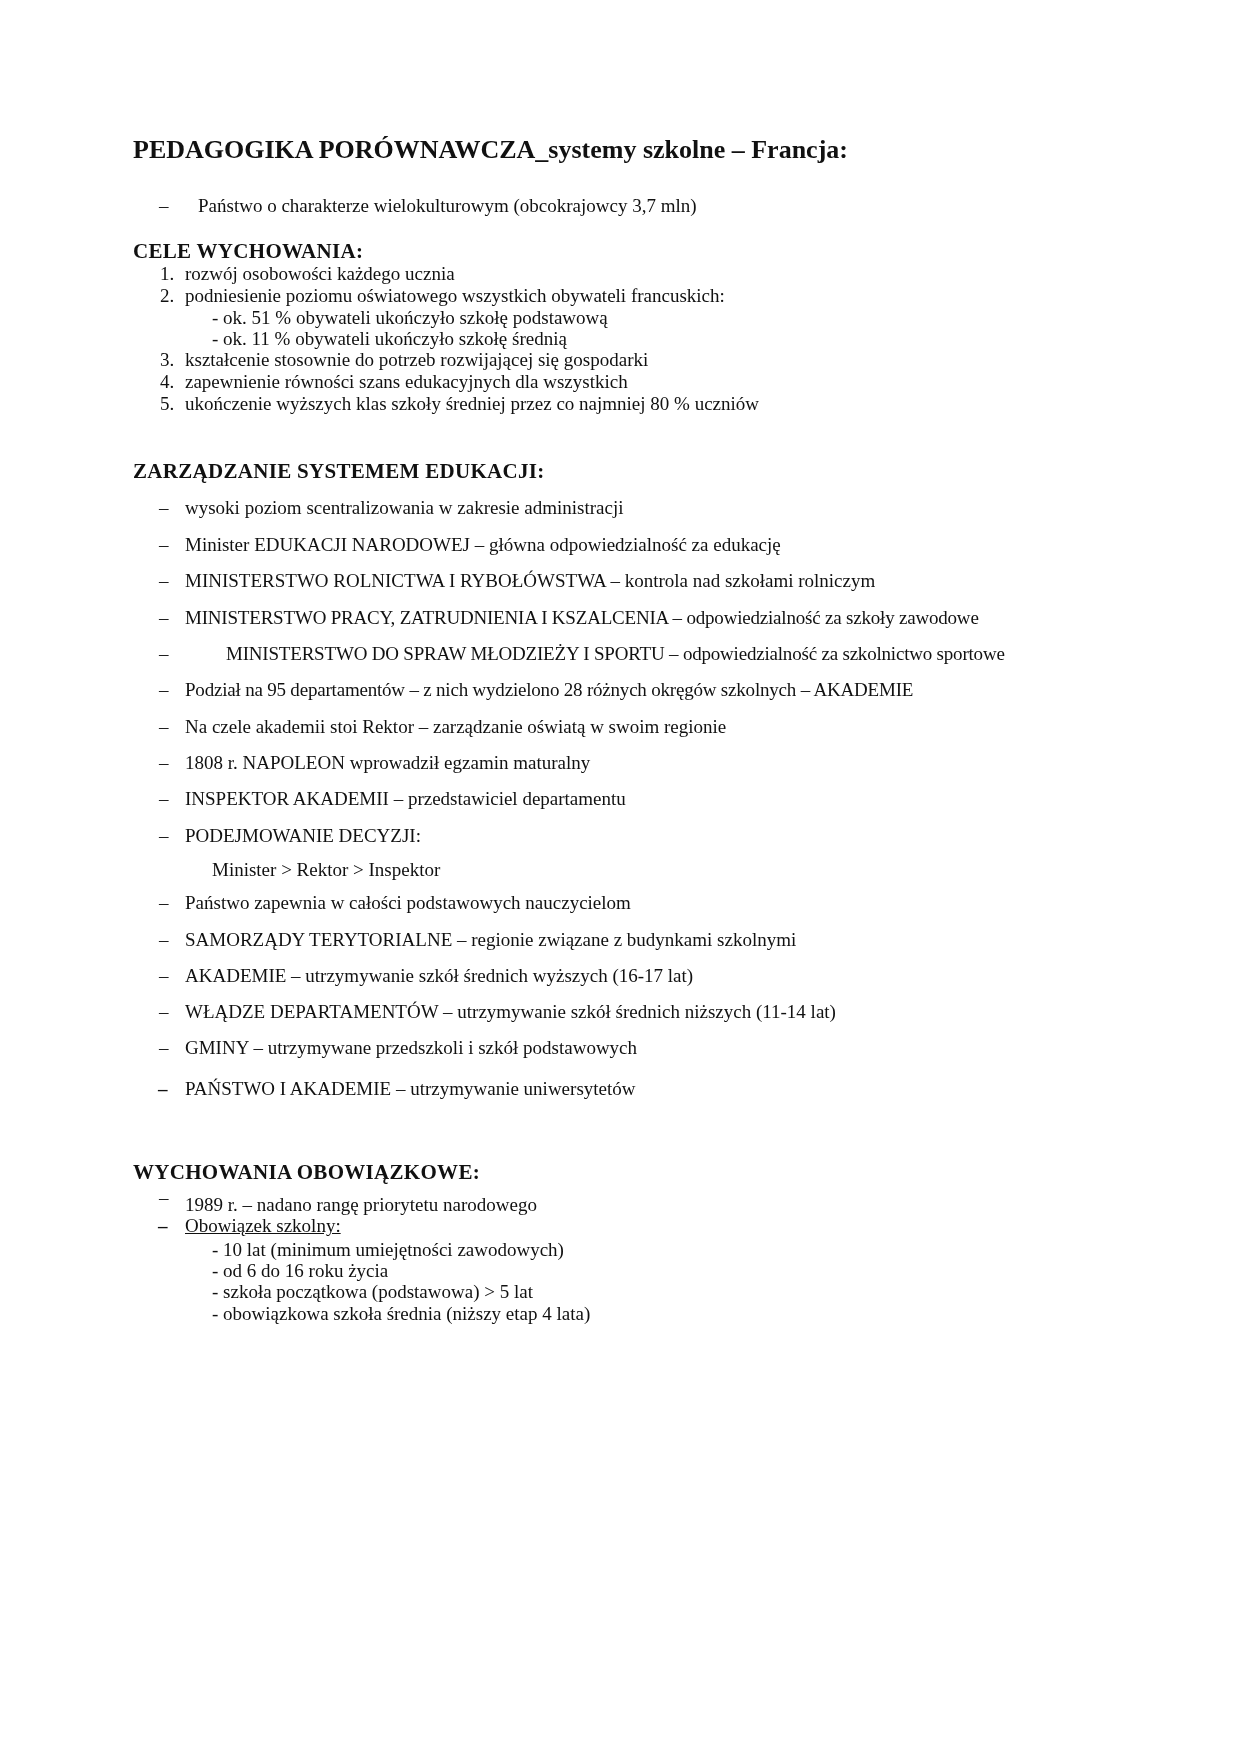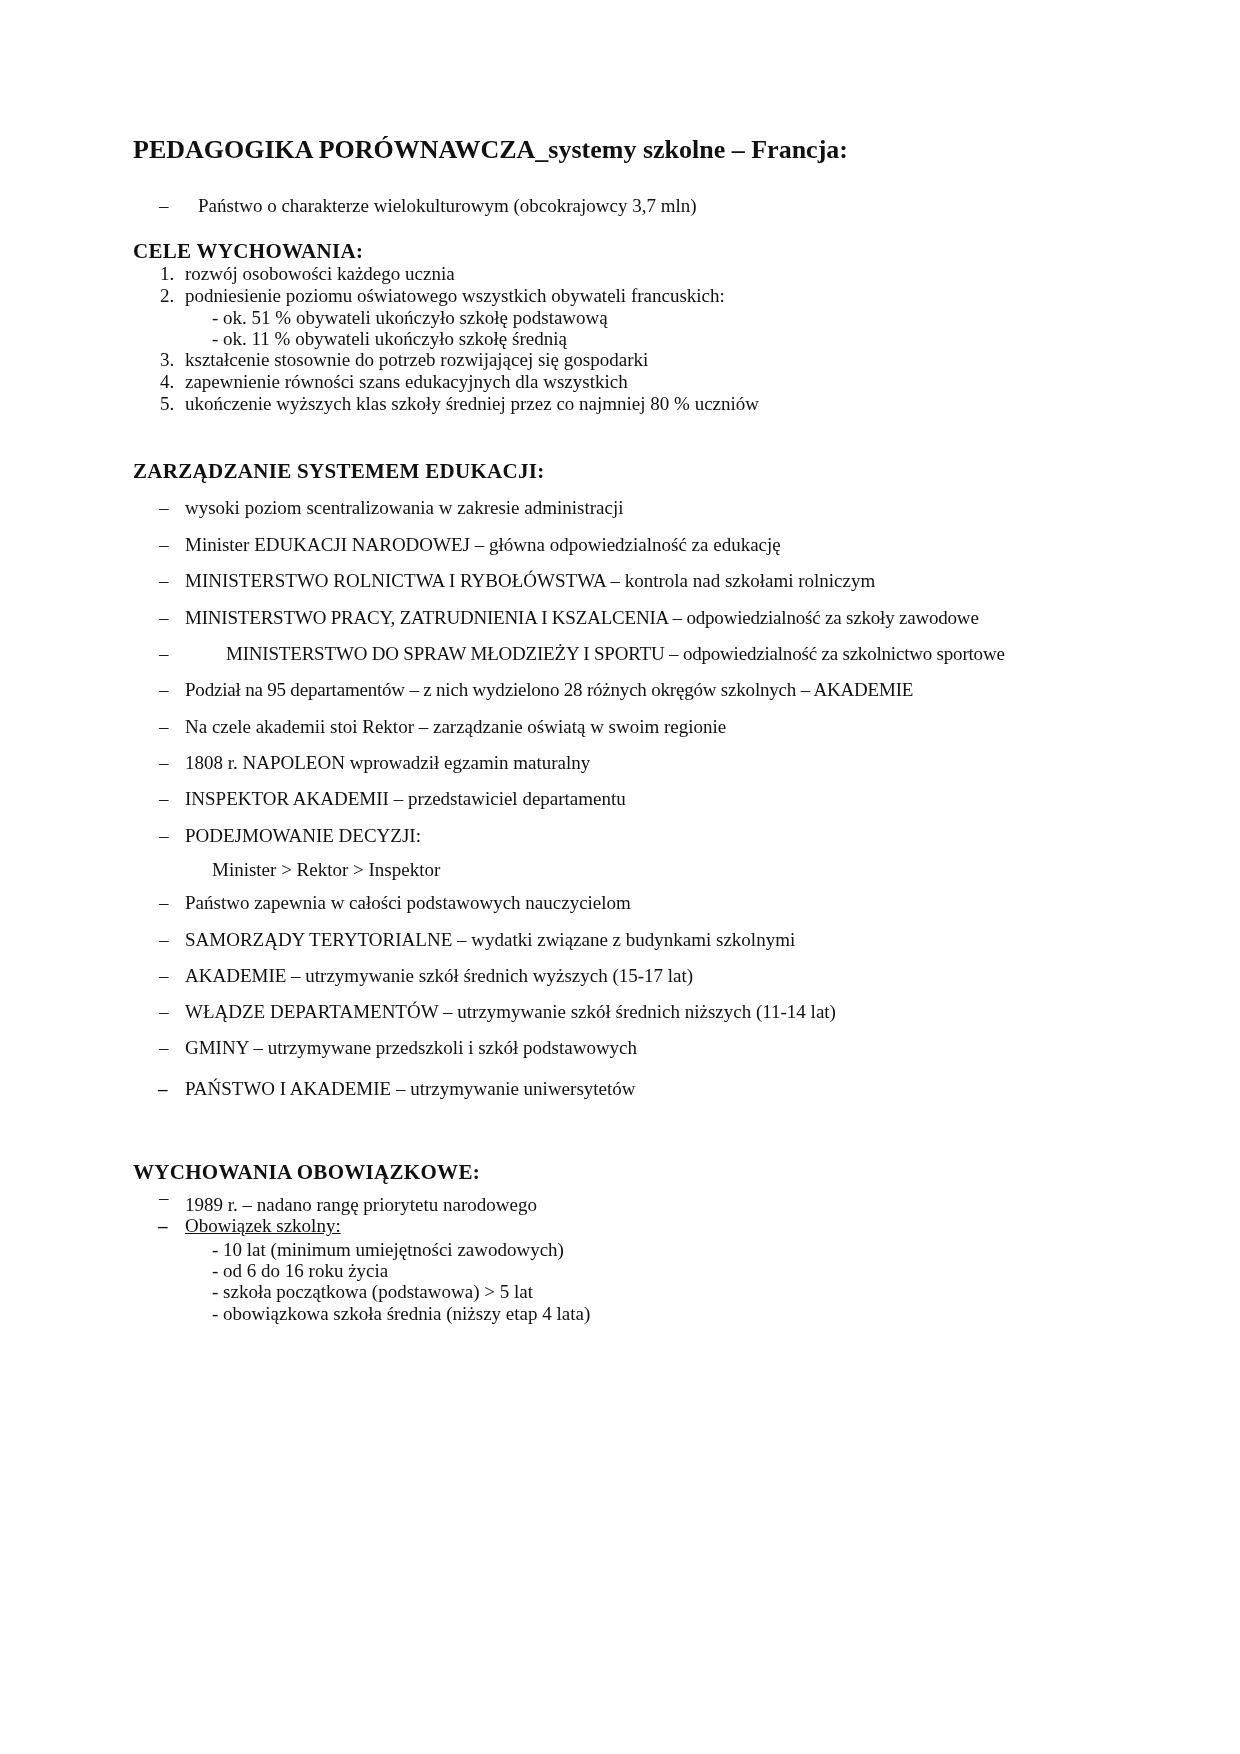--- a/index.html
+++ b/index.html
@@ -74,24 +74,24 @@
 
   <span class="dash" style="left:159px; top:836px;">–</span>
   <div class="line" style="left:185px; top:836px;">PODEJMOWANIE DECYZJI:</div>
 
   <div class="line" style="left:212px; top:870px;">Minister &gt; Rektor &gt; Inspektor</div>
 
   <span class="dash" style="left:159px; top:903px;">–</span>
   <div class="line" style="left:185px; top:903px;">Państwo zapewnia w całości podstawowych nauczycielom</div>
 
   <span class="dash" style="left:159px; top:940px;">–</span>
-  <div class="line" style="left:185px; top:940px;">SAMORZĄDY TERYTORIALNE – wydatki związane z budynkami szkolnymi</div>
+  <div class="line" style="left:185px; top:940px;">SAMORZĄDY TERYTORIALNE – regionie związane z budynkami szkolnymi</div>
 
   <span class="dash" style="left:159px; top:976px;">–</span>
-  <div class="line" style="left:185px; top:976px;">AKADEMIE – utrzymywanie szkół średnich wyższych (15-17 lat)</div>
+  <div class="line" style="left:185px; top:976px;">AKADEMIE – utrzymywanie szkół średnich wyższych (16-17 lat)</div>
 
   <span class="dash" style="left:159px; top:1012px;">–</span>
   <div class="line" style="left:185px; top:1012px;">WŁĄDZE DEPARTAMENTÓW – utrzymywanie szkół średnich niższych (11-14 lat)</div>
 
   <span class="dash" style="left:159px; top:1048px;">–</span>
   <div class="line" style="left:185px; top:1048px;">GMINY – utrzymywane przedszkoli i szkół podstawowych</div>
 
   <span class="dash bold" style="left:158px; top:1089px;">–</span>
   <div class="line" style="left:185px; top:1089px;">PAŃSTWO I AKADEMIE – utrzymywanie uniwersytetów</div>
 

